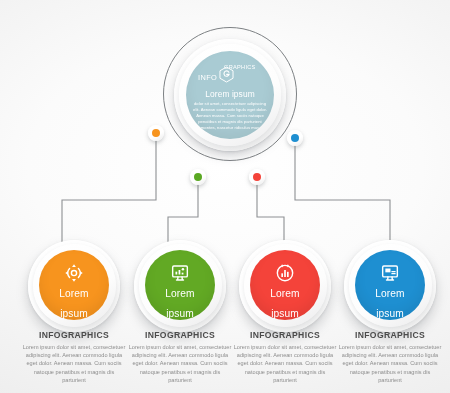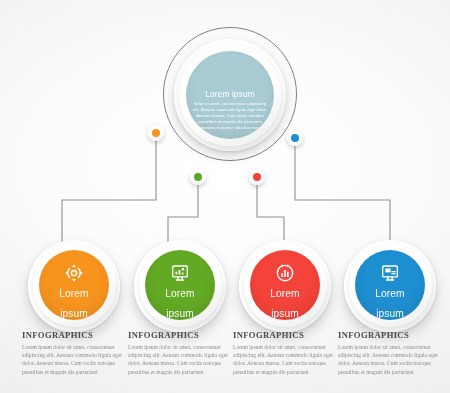--- a/index.html
+++ b/index.html
@@ -170,22 +170,21 @@
     font-size: 10.2px;
     line-height: 20px;
     color: #ffffff;
     letter-spacing: 0.1px;
   }
 
   
   .caption {
     position: absolute;
     width: 104px;
-    text-align: left;
-    font-family: Liberation Serif, serif;
+    text-align: center;
   }
   .caption-title {
     font-size: 8.6px;
     font-weight: bold;
     color: #4b4b4b;
     letter-spacing: 0.35px;
     margin: 0 0 3px 0;
   }
   .caption-body {
     font-size: 5.55px;
@@ -211,20 +210,29 @@
 
       <path d="M295,138 L295,200 L390,200 L390,246"></path>
     </g>
   </svg>
 
   <div class="hub-ring" style="border-color: rgb(125, 129, 132);"></div>
   <div class="hub-plate"></div>
   <div class="hub-plate2"></div>
 
   <div class="hub-face" style="background: rgb(169, 203, 211);">
+    <div class="hub-logo">
+      <span class="hub-logo-info">INFO</span>
+      <svg class="hub-logo-hex" viewBox="0 0 20 22">
+        <path d="M10 1 L18.7 6 L18.7 16 L10 21 L1.3 16 L1.3 6 Z" fill="none" stroke="#ffffff" stroke-width="1.3"></path>
+        <path d="M13.2 8.1 C12.4 6.7 10.8 6.0 9.3 6.4 C7.4 6.9 6.3 8.8 6.8 10.7
+                 C7.3 12.6 9.2 13.7 11.1 13.2 C12.3 12.9 13.2 12.0 13.5 10.9 L10.3 10.9" fill="none" stroke="#ffffff" stroke-width="1.5" stroke-linecap="round"></path>
+      </svg>
+      <span class="hub-logo-graphics">GRAPHICS</span>
+    </div>
     <div class="hub-title">Lorem ipsum</div>
     <div class="hub-body">dolor sit amet, consectetuer adipiscing elit. Aenean commodo ligula eget dolor. Aenean massa. Cum sociis natoque penatibus et magnis dis parturient montes, nascetur ridiculus mus</div>
   </div>
 
   <div class="hub-dot" style="left: 148px; top: 125px;">
       <i style="background: rgb(247, 148, 30);"></i>
     </div>
   <div class="hub-dot" style="left: 190px; top: 169px;">
       <i style="background: rgb(90, 168, 35);"></i>
     </div>

